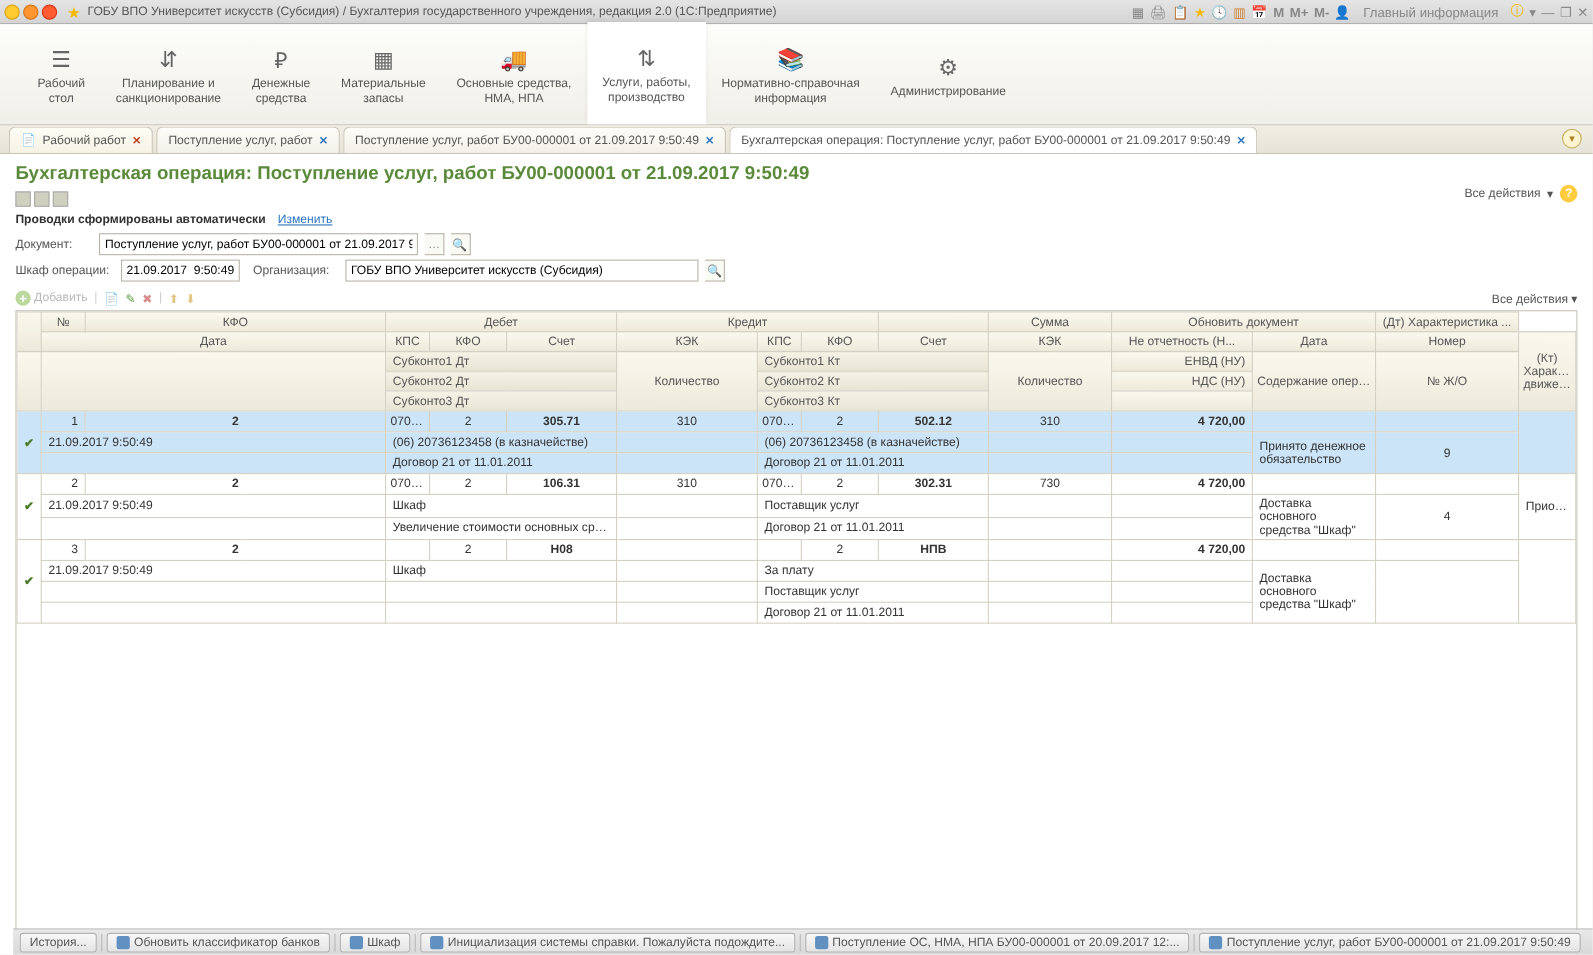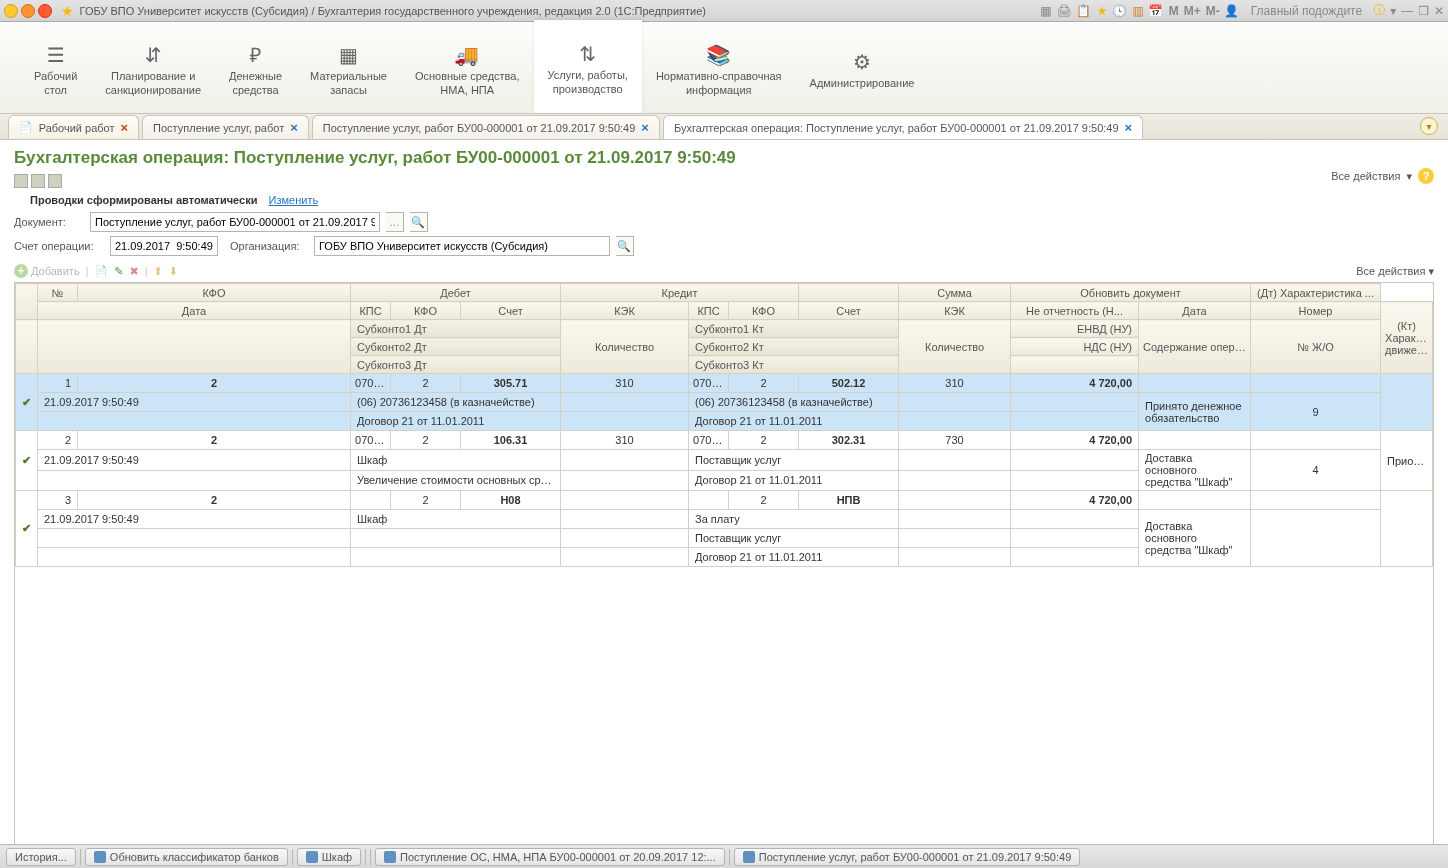--- a/index.html
+++ b/index.html
@@ -26,21 +26,21 @@
 .tab.active{background:#fff}
 .tab .close{color:#2a75c0;font-weight:bold;font-size:13px}
 .tab .close.red{color:#c04020}
 .chev{position:absolute;right:10px;top:3px;width:18px;height:18px;border:1px solid #c8b060;border-radius:50%;background:#fcf4d0;display:flex;align-items:center;justify-content:center;color:#b08020;font-size:10px}
 .content{background:#fff;height:748px;padding:8px 14px;position:relative;overflow:hidden}
 .doctitle{color:#5a8a3a;font-size:17px;font-weight:bold;margin-bottom:6px}
 .smallicons{display:flex;gap:3px;margin-bottom:4px}
 .smallicons span{width:14px;height:14px;display:inline-block;background:#d0d0c0;border:1px solid #aaa}
 .actions-right{position:absolute;right:14px;top:28px;color:#555;display:flex;align-items:center;gap:6px}
 .actions-right .help{width:16px;height:16px;border-radius:50%;background:#ffcc40;color:#fff;display:flex;align-items:center;justify-content:center;font-weight:bold}
-.subtitle{margin:6px 16px}
+.subtitle{margin:6px 0}
 .subtitle b{color:#333}
 .subtitle a{color:#2a75c0;text-decoration:underline;margin-left:8px}
 .formrow{display:flex;align-items:center;gap:6px;margin:4px 0}
 .formrow label{color:#555;min-width:70px}
 .formrow input{border:1px solid #b8b4a8;height:20px;padding:0 4px;background:#fff}
 .formrow .search{width:18px;height:20px;border:1px solid #b8b4a8;border-left:none;display:flex;align-items:center;justify-content:center;color:#888;background:#fafaf5}
 .toolbar{display:flex;align-items:center;gap:6px;margin:8px 0 4px;position:relative}
 .tbtn{display:flex;align-items:center;gap:3px;color:#888;cursor:pointer}
 .tbtn .plus{width:14px;height:14px;border-radius:50%;background:#8fc060;color:#fff;display:flex;align-items:center;justify-content:center;font-weight:bold;font-size:12px}
 .tbtn.dis{opacity:.6}
@@ -50,21 +50,21 @@
 th,td{border:1px solid #d4d0c4;padding:2px 4px;text-align:center;vertical-align:middle;overflow:hidden;white-space:nowrap;text-overflow:ellipsis}
 thead th{background:linear-gradient(#faf8ee,#ede9da);color:#555;height:18px;font-weight:normal}
 thead th.sub{background:linear-gradient(#f5f2e6,#e8e4d4);text-align:left;padding-left:6px}
 tbody tr{height:19px}
 tbody td{color:#333}
 tbody td.left{text-align:left;padding-left:6px}
 tbody td.right{text-align:right;padding-right:6px}
 tbody td.bold{font-weight:bold}
 .selrow td{background:#cce4f7}
 .chk{color:#4a7a2a;font-weight:bold}
-.statusbar{position:absolute;bottom:0;left:0;right:0;height:24px;background:linear-gradient(#e8e8e8,#d8d8d8);border-top:1px solid #b8b8b8;display:flex;align-items:center;padding:0 6px;gap:4px}
+.statusbar{position:absolute;bottom:0;left:12px;right:0;height:24px;background:linear-gradient(#e8e8e8,#d8d8d8);border-top:1px solid #b8b8b8;display:flex;align-items:center;padding:0 6px;gap:4px}
 .sbtn{padding:2px 8px;background:linear-gradient(#f8f8f8,#e4e4e4);border:1px solid #b4b4b4;border-radius:3px;color:#555;cursor:pointer;display:flex;align-items:center;gap:4px}
 .sbtn .si{width:12px;height:12px;background:#6090c0;display:inline-block;border-radius:2px}
 .sep{width:1px;height:16px;background:#b8b8b8}
 </style>
 </head>
 <body>
 
 <div class="titlebar">
   <span class="wbtn y"></span>
   <span class="wbtn o"></span>
@@ -76,21 +76,21 @@
     <span>🖨</span>
     <span>📋</span>
     <span style="color:#f5b800">★</span>
     <span>🕓</span>
     <span style="color:#d08030">▥</span>
     <span style="color:#d08030">📅</span>
     <span class="m">M</span>
     <span class="m">M+</span>
     <span class="m">M-</span>
     <span>👤</span>
-    <span class="usr">Главный подождите</span>
+    <span class="usr">Главный информация</span>
     <span style="color:#f5b800">ⓘ</span>
     <span>▾</span>
     <span>—</span>
     <span>❐</span>
     <span>✕</span>
   </div>
 </div>
 
 <div class="ribbon" id="ribbon">
     <div class="ritem">
@@ -164,24 +164,24 @@
     <b>Проводки сформированы автоматически</b>
     <a>Изменить</a>
   </div>
   <div class="formrow">
     <label>Документ:</label>
     <input style="width: 290px;" value="Поступление услуг, работ БУ00-000001 от 21.09.2017 9:50">
     <span class="search">…</span>
     <span class="search">🔍</span>
   </div>
   <div class="formrow">
-    <label style="min-width:90px">Счет операции:</label>
+    <label style="min-width:90px">Шкаф операции:</label>
     <input style="width: 108px;" value="21.09.2017  9:50:49">
     <label style="min-width:78px;margin-left:6px">Организация:</label>
-    <input style="width: 296px;" value="ГОБУ ВПО Университет искусств (Субсидия)">
+    <input style="width: 321px;" value="ГОБУ ВПО Университет искусств (Субсидия)">
     <span class="search">🔍</span>
   </div>
   <div class="toolbar">
     <span class="tbtn dis">
         <span class="plus">+</span>
         <span>Добавить</span>
       </span>
     <span style="color:#ccc">|</span>
     <span class="tbtn" style="color:#d0a030">📄</span>
     <span class="tbtn" style="color:#5a9a3a">✎</span>
@@ -380,18 +380,19 @@
 </div>
 
 <div class="statusbar">
   <span class="sbtn">История...</span>
   <span class="sep"></span>
   <div id="sbitems" style="display:flex;gap:4px;align-items:center">
       <span class="sbtn"><span class="si"></span>Обновить классификатор банков</span>
       <span class="sep"></span>
       <span class="sbtn"><span class="si"></span>Шкаф</span>
       <span class="sep"></span>
+      <span class="sbtn"><span class="si"></span>Инициализация системы справки. Пожалуйста подождите...</span>
       <span class="sep"></span>
       <span class="sbtn"><span class="si"></span>Поступление ОС, НМА, НПА БУ00-000001 от 20.09.2017 12:...</span>
       <span class="sep"></span>
       <span class="sbtn"><span class="si"></span>Поступление услуг, работ БУ00-000001 от 21.09.2017 9:50:49</span>
     </div>
 </div>
 
 </body></html>

